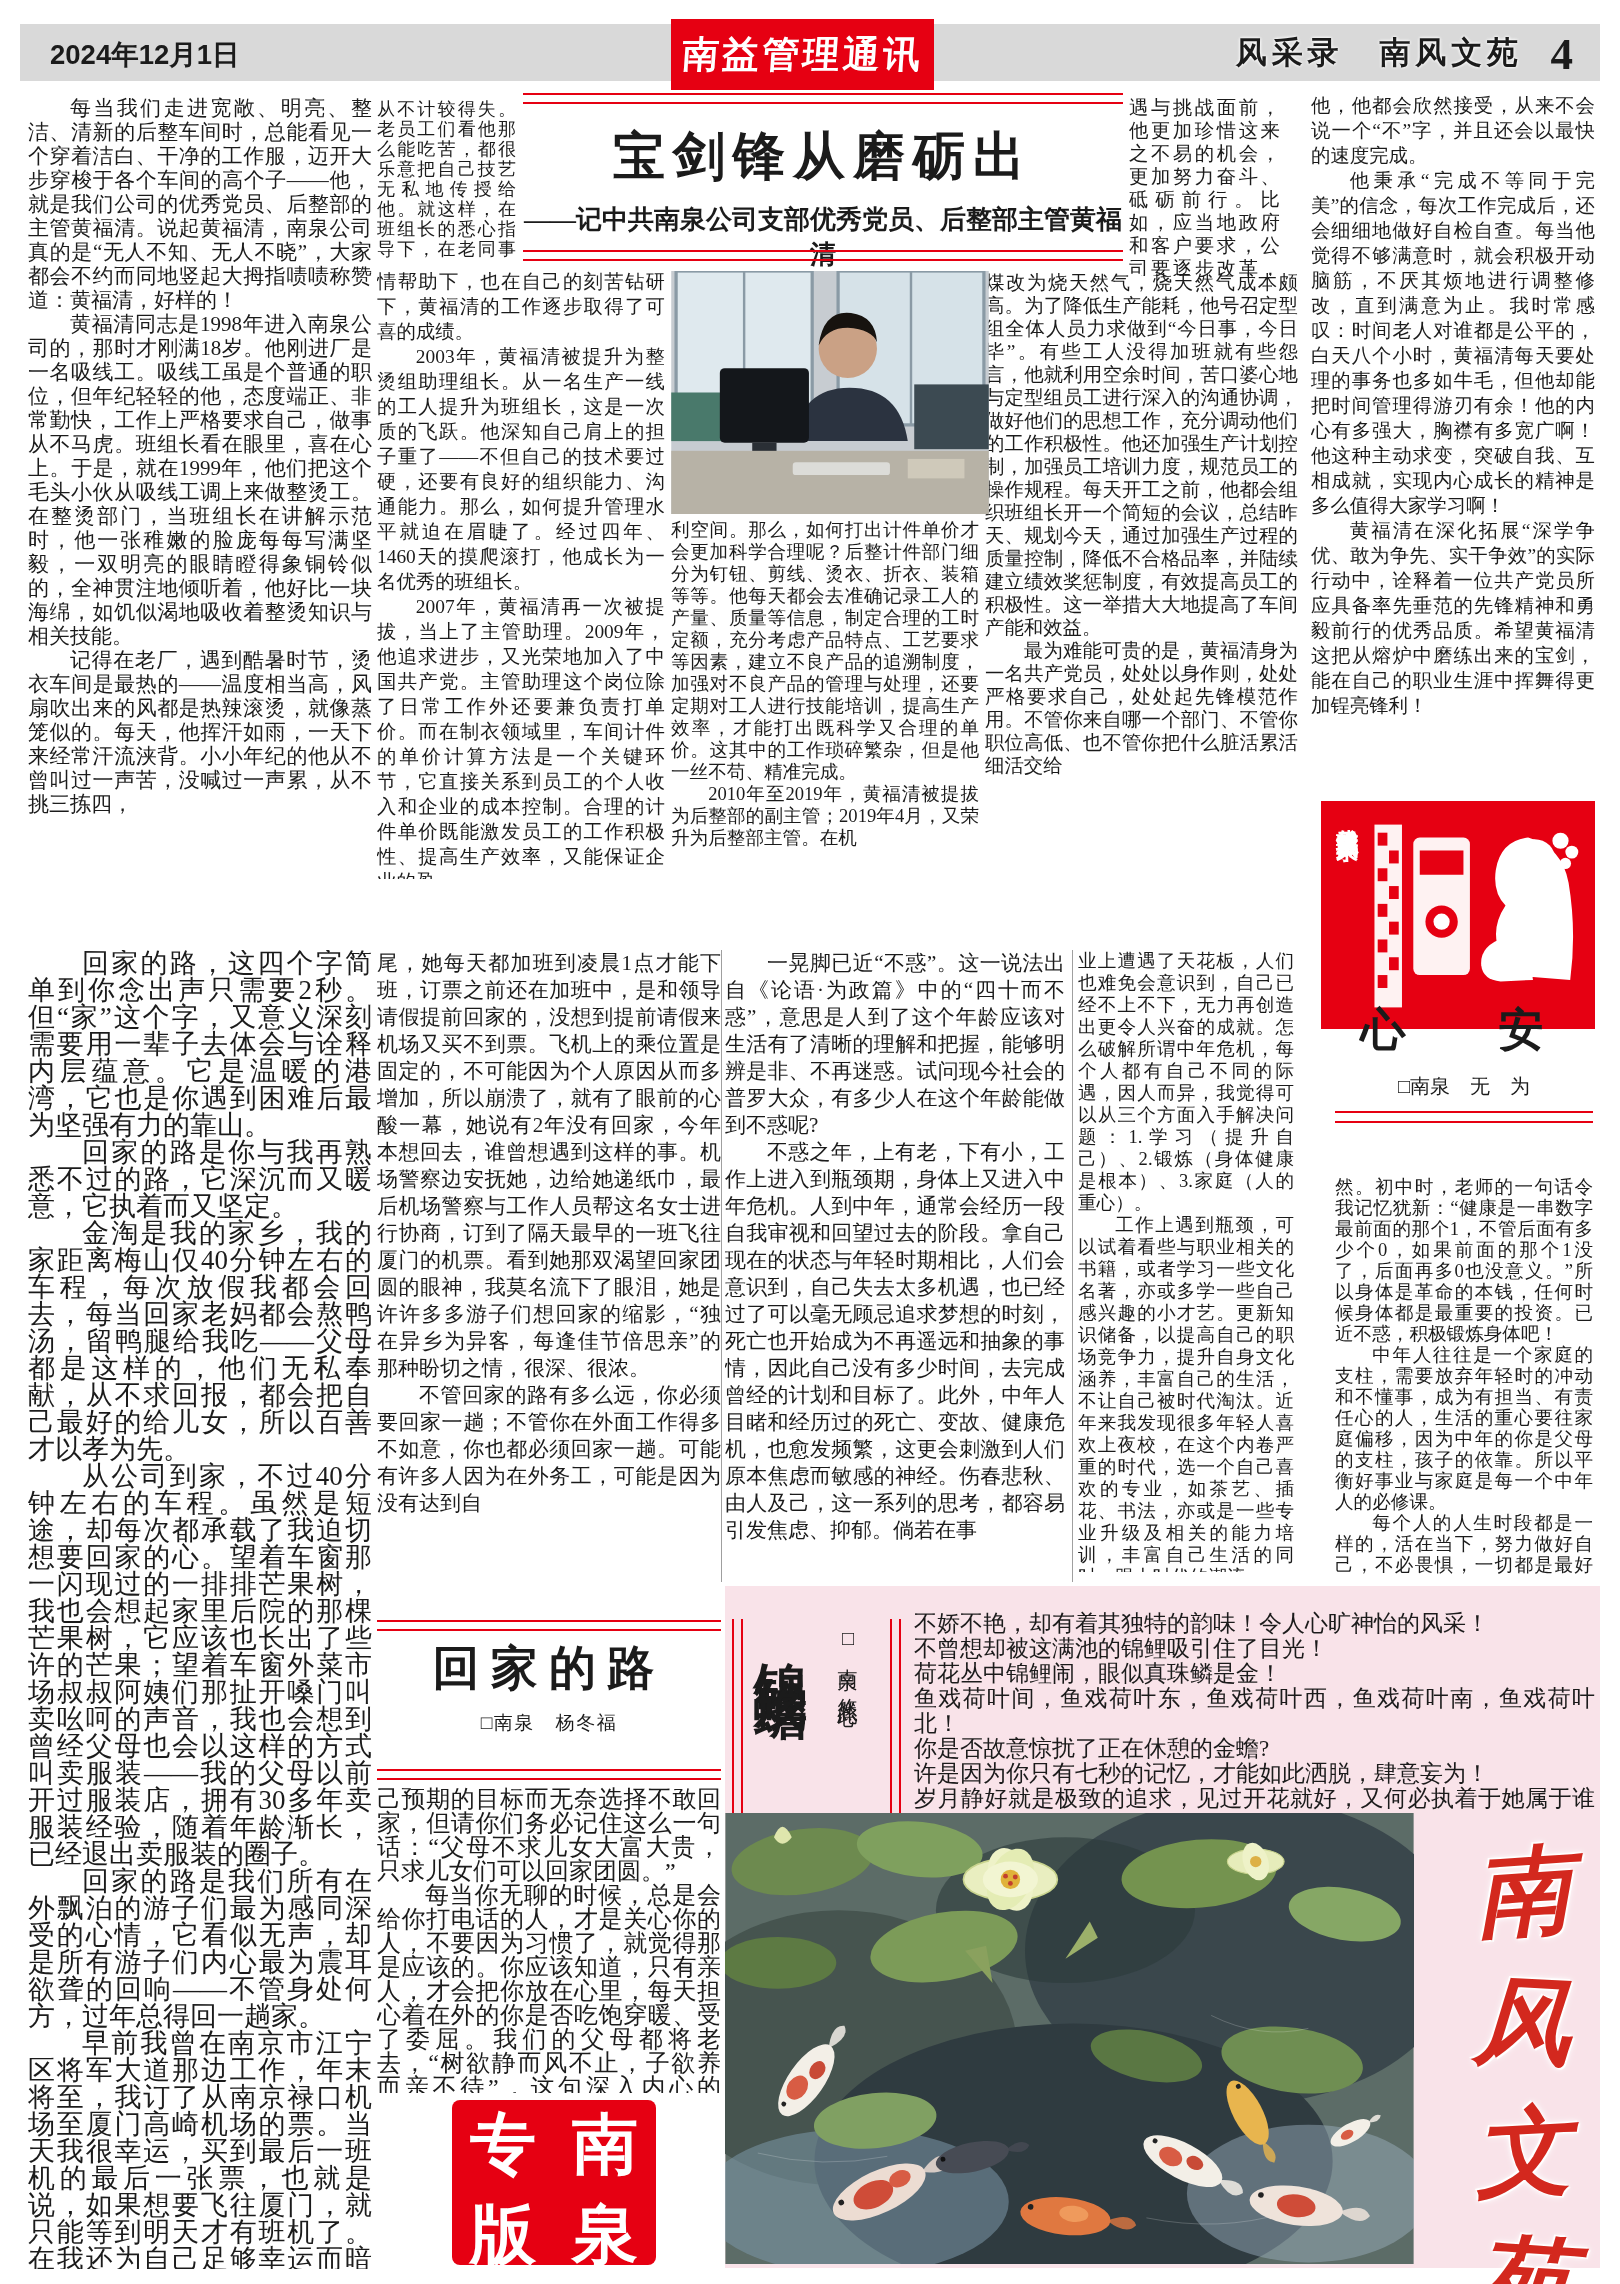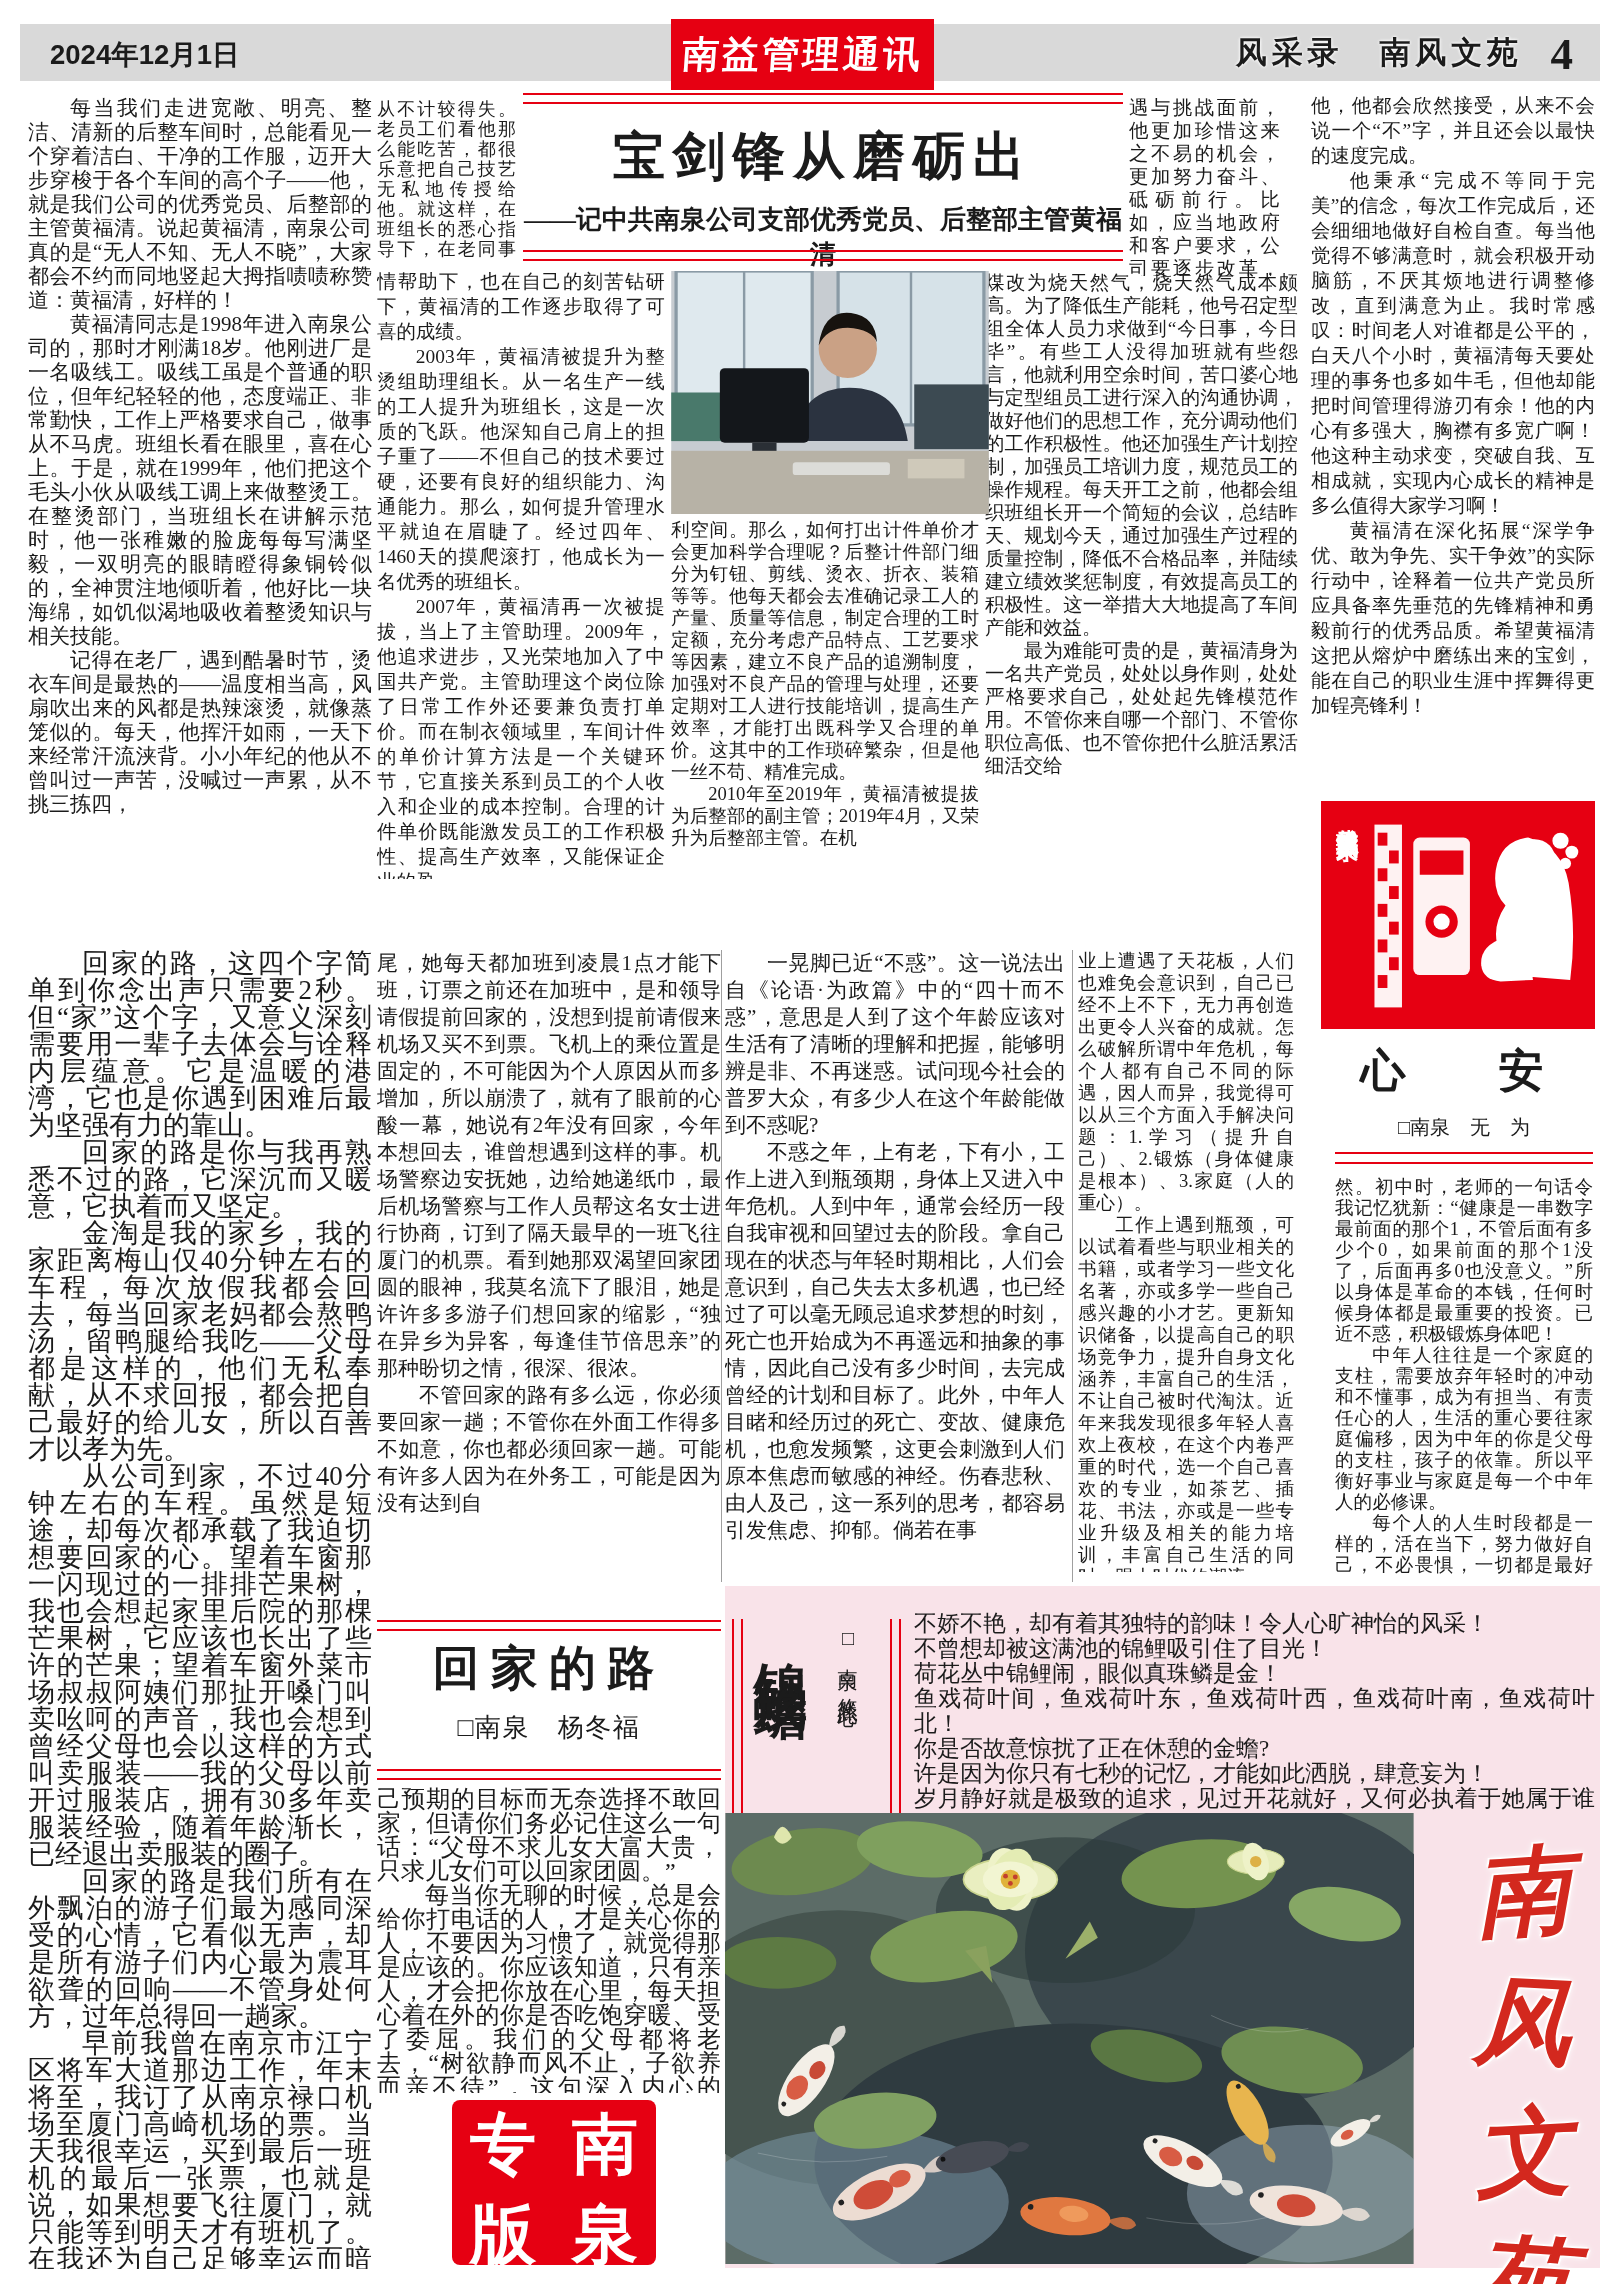--- a/index.html
+++ b/index.html
@@ -38,25 +38,25 @@
   .c-r1{left:1311px;top:93px;width:284px;height:698px;font-size:19.4px;line-height:25px;}
   #photo{left:671px;top:271px;width:318px;height:243px;}
   
   #stamp{left:1321px;top:801px;width:274px;height:228px;background:var(--red);}
   #stamp-label{left:11.3px;top:9.7px;height:209px;color:#fff;font-size:22px;font-weight:bold;letter-spacing:1.6px;}
   
   .c-b1{left:28px;top:950px;width:344px;height:1319px;font-size:27px;line-height:27px;}
   .c-b2a{left:377px;top:950px;width:344px;height:666px;font-size:21px;line-height:27px;}
   #t2-block{left:377px;top:1620px;width:344px;height:156px;}
   #t2-title{margin-top:6px;font-size:47px;font-weight:bold;text-align:center;letter-spacing:11.3px;}
-  #t2-by{margin-top:9.7px;font-size:26px;text-align:center;letter-spacing:1.6px;}
+  #t2-by{margin-top:9.7px;font-size:19px;text-align:center;letter-spacing:1.6px;}
   .c-b2b{left:377px;top:1787px;width:344px;height:306px;font-size:24px;line-height:24px;}
   .c-b3{left:725px;top:950px;width:340px;height:638px;font-size:21px;line-height:27px;}
   .c-b4{left:1078px;top:950px;width:216px;height:622px;font-size:18.6px;line-height:22px;}
-  #t3-block{left:1335px;top:1041px;width:258px;}
+  #t3-block{left:1335px;top:1000px;width:258px;}
   #t3-title{font-size:45px;font-weight:bold;text-align:center;letter-spacing:24px;}
   #t3-by{margin-top:13px;margin-bottom:11.3px;font-size:20px;text-align:center;}
   .c-b5{left:1335px;top:1176px;width:258px;height:399px;font-size:18.6px;line-height:21px;}
   
   #seal{left:452px;top:2100px;width:204px;height:165px;background:var(--red);border-radius:8px;
         display:grid;grid-template-columns:1fr 1fr;grid-template-rows:1fr 1fr;}
   #seal div{display:flex;align-items:center;justify-content:center;color:#fff;
             font-size:66px;font-weight:bold;}
   
   #pinkzone{left:725px;top:1586px;width:875px;height:682px;background:var(--pink);}

